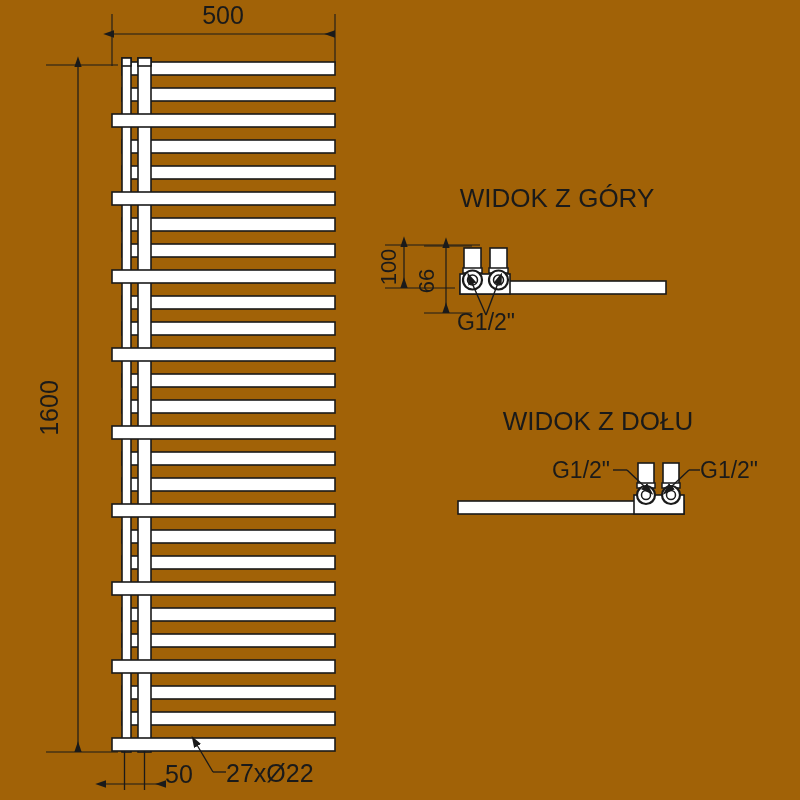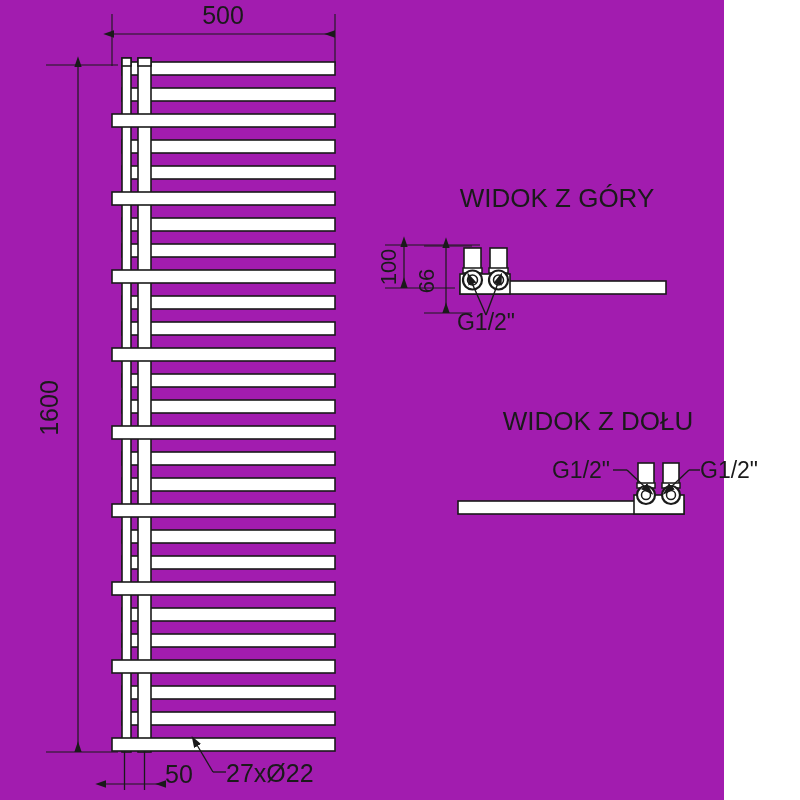--- a/index.html
+++ b/index.html
@@ -1,17 +1,17 @@
 <!DOCTYPE html>
 <html><head>
 <meta charset="utf-8">
 <style>
   html,body{margin:0;padding:0;background:#ffffff;}
   body{width:800px;height:800px;overflow:hidden;font-family:"Liberation Sans",sans-serif;}
-  #stage{position:relative;width:724px;height:800px;background:#a21caf;}
+  #stage{position:relative;width:800px;height:800px;background:#a16207;}
   svg{display:block;}
   .txt{font-family:"Liberation Sans",sans-serif;fill:#1a1a1a;}
 </style>
 </head>
 <body>
 
 <div id="stage">
   <svg id="svgroot" width="800" height="800" viewBox="0 0 800 800" xmlns="http://www.w3.org/2000/svg">
 
     <defs>

